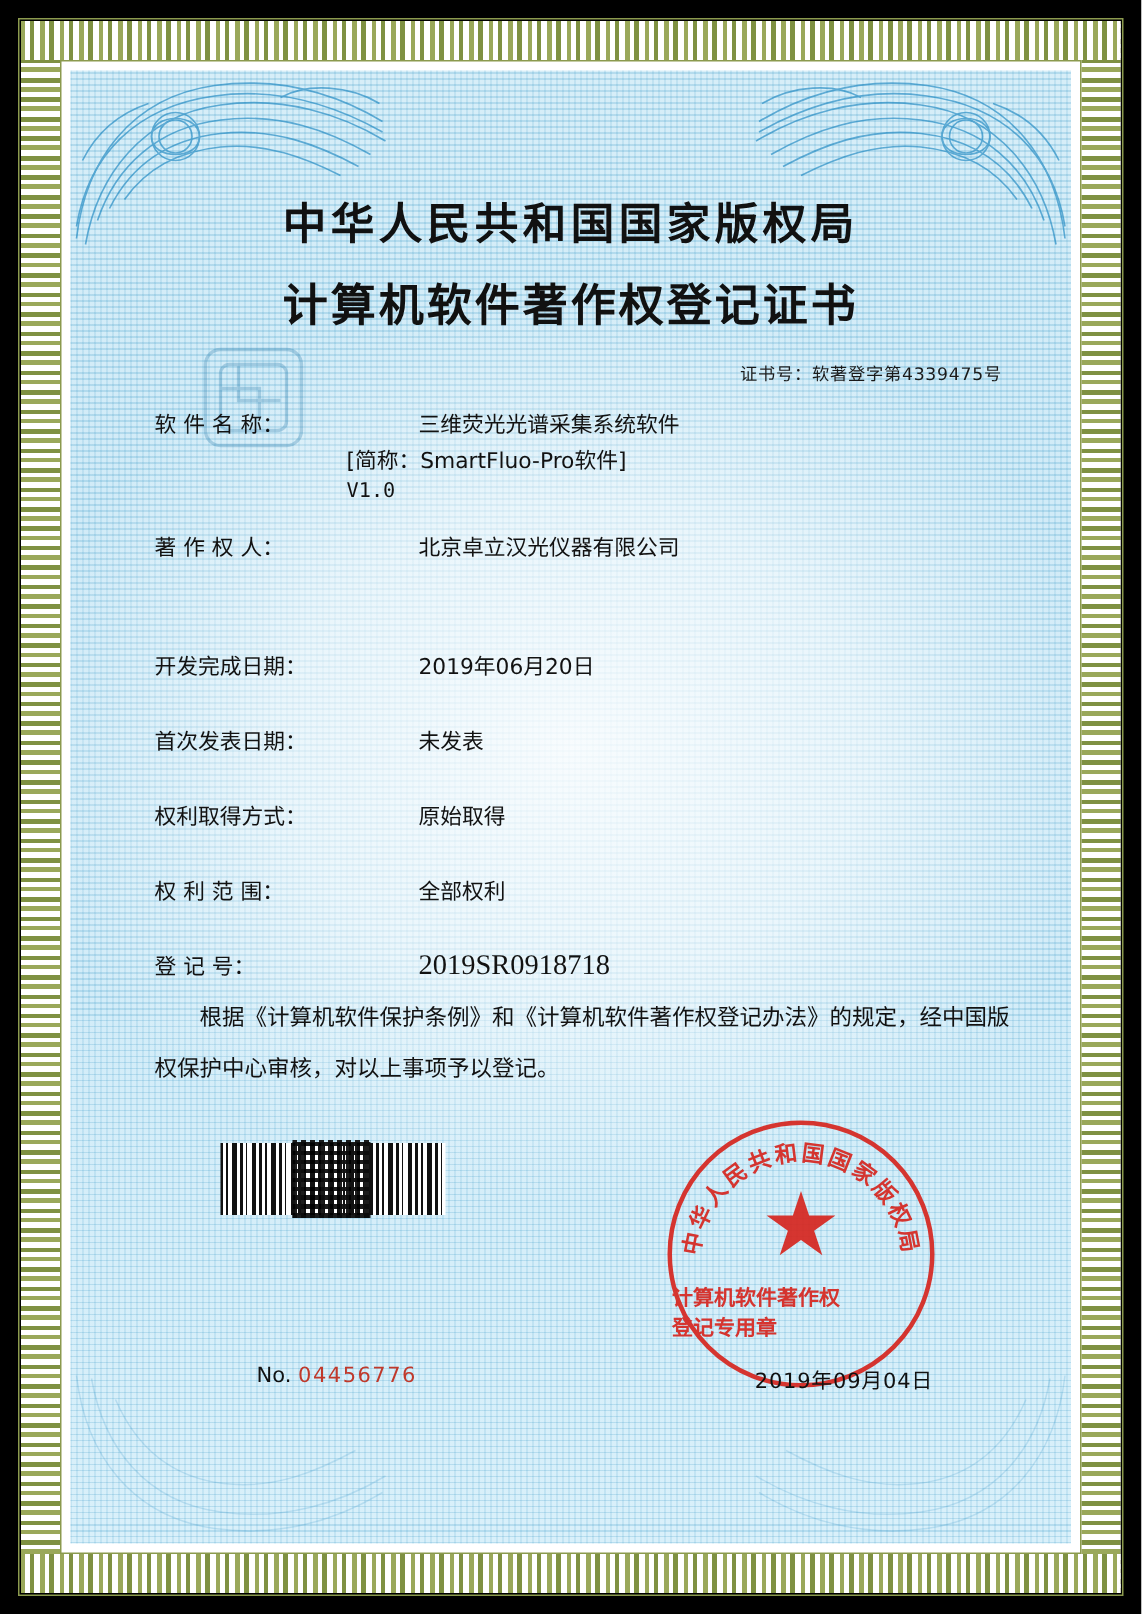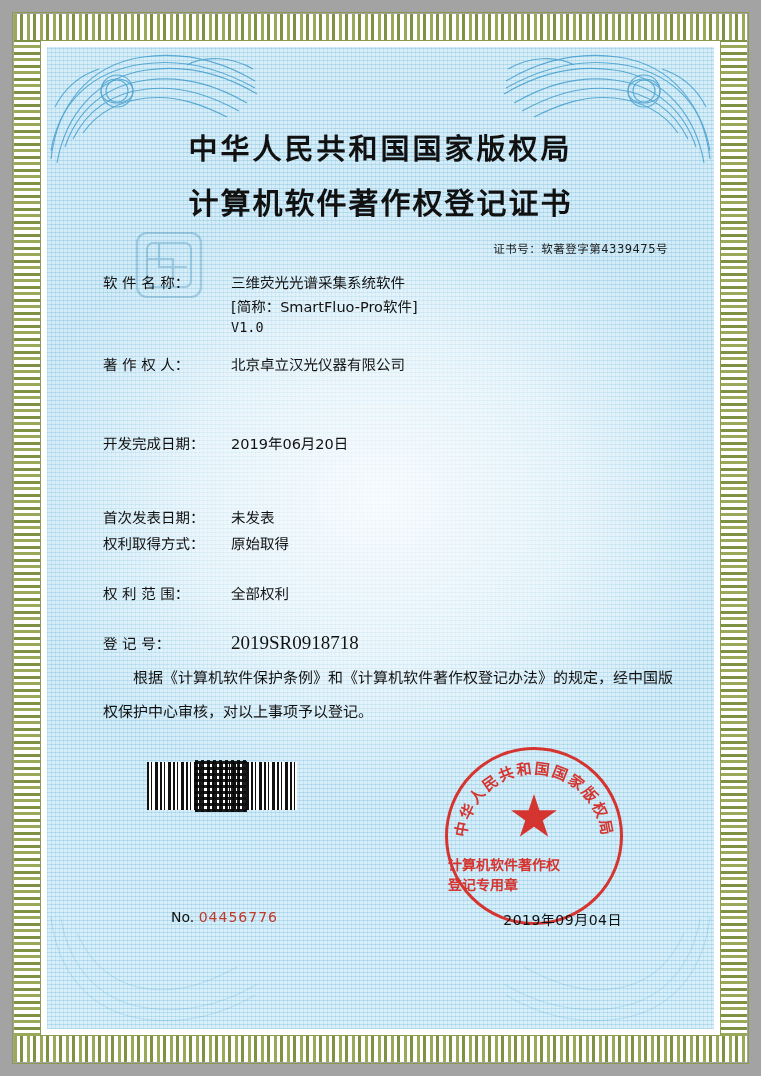--- a/index.html
+++ b/index.html
@@ -13,21 +13,21 @@
     font-family: "Liberation Sans", sans-serif;
     overflow: hidden;
   }
 
   
   .certificate {
     position: relative;
     width: 761px;
     height: 1076px;
     box-sizing: border-box;
-    background: #a3a3a3;
+    background: #000000;
   }
 
   
   .border-frame {
     position: absolute;
     left: 14px;
     top: 14px;
     width: 733px;
     height: 1048px;
     box-sizing: border-box;
@@ -179,34 +179,35 @@
     font-family: "DejaVu Sans", "Liberation Sans", sans-serif;
     white-space: nowrap;
   }
   .field .label {
     display: inline-block;
     width: 128px;
     letter-spacing: 0px;
   }
   .field .value {
     display: inline-block;
+    padding-left: 48px;
   }
   .value-mono {
     font-family: Liberation Serif, serif;
     font-size: 19px;
   }
 
   .f-name      { top: 224px; }
   .sub-line    { position: absolute; left: 184px; font-size: 14.5px; color:#121212;
                  font-family: "DejaVu Sans", "Liberation Sans", sans-serif; white-space: nowrap; }
   .f-alias     { top: 248px; }
   .f-version   { top: 272px; font-family: "DejaVu Sans Mono","Liberation Mono",monospace; font-size:13.5px;}
   .f-owner     { top: 306px; }
   .f-devdate   { top: 385px; }
-  .f-pubdate   { top: 435px; margin-top: 24px; }
+  .f-pubdate   { top: 435px; }
   .f-acquire   { top: 485px; }
   .f-scope     { top: 535px; }
   .f-regno     { top: 585px; }
 
   .f-devdate .label,
   .f-pubdate .label,
   .f-acquire .label,
   .f-scope   .label,
   .f-regno   .label { width: 128px; }
 

